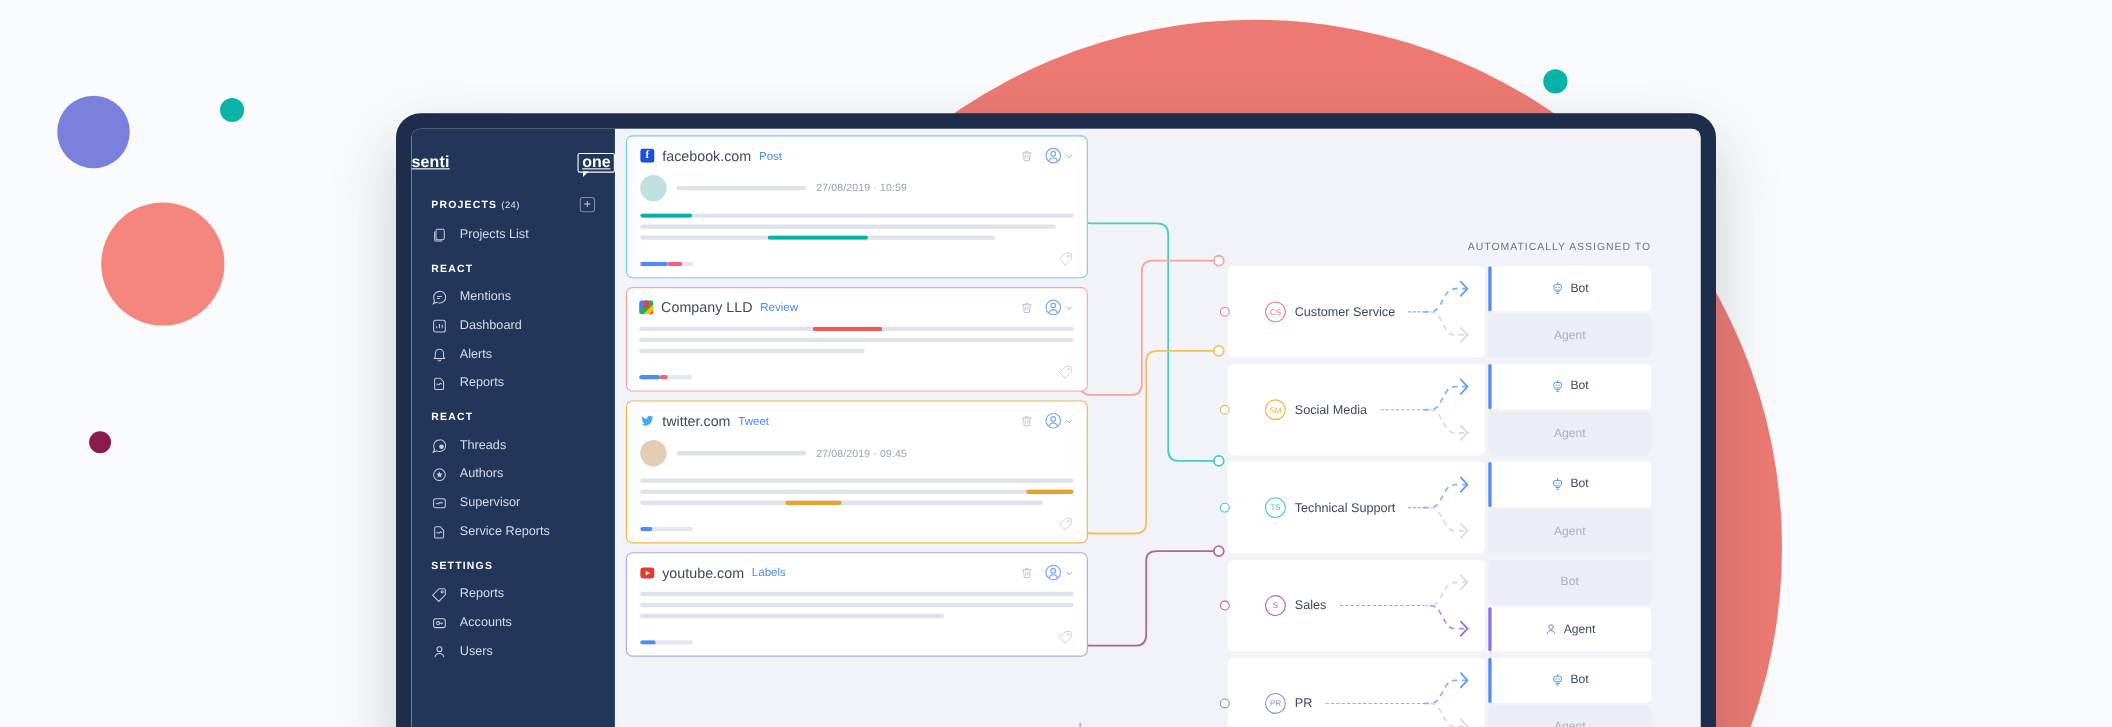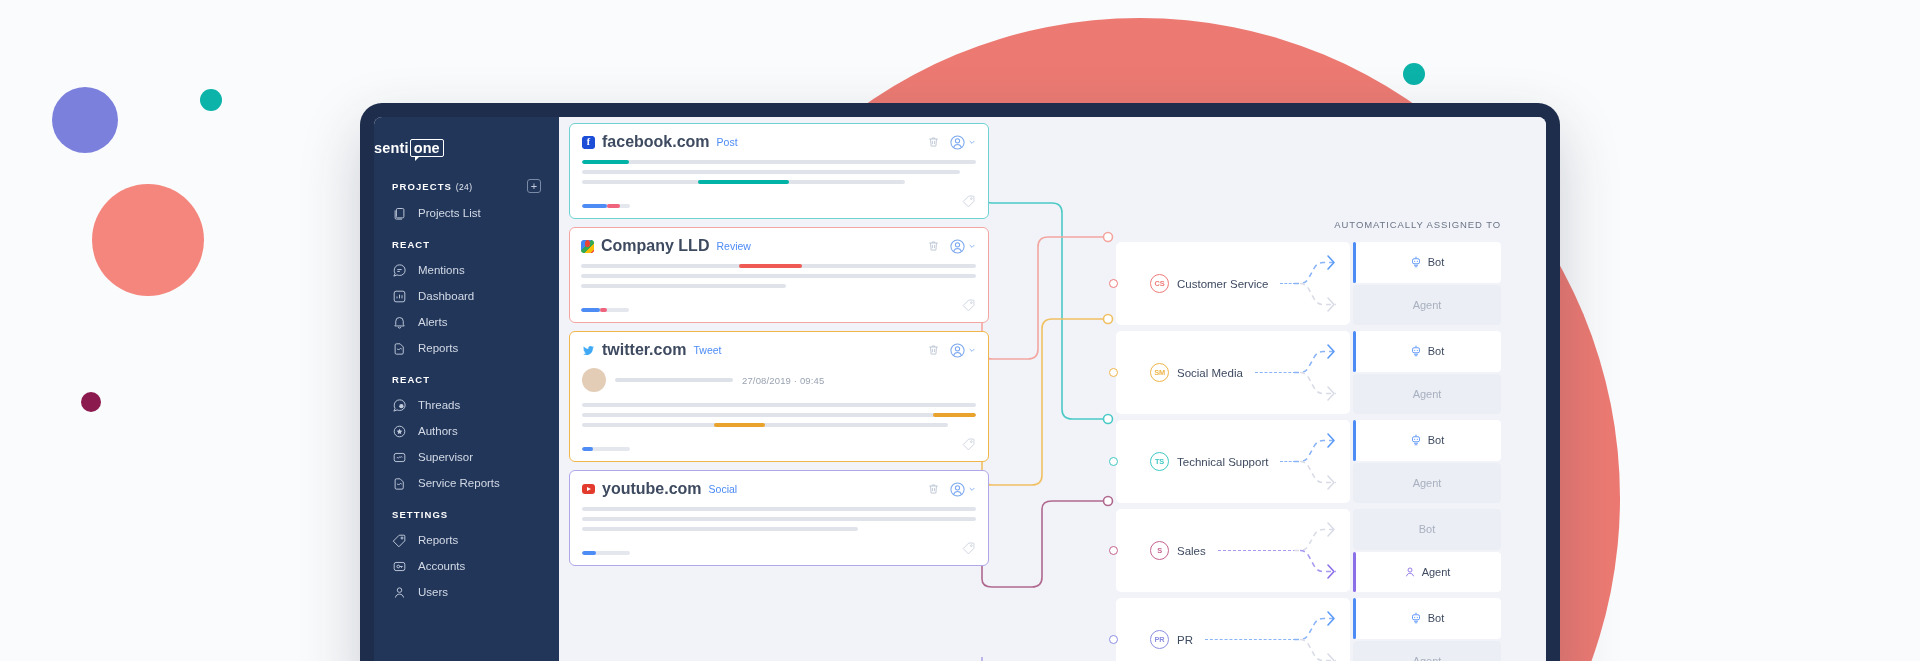--- a/index.html
+++ b/index.html
@@ -25,21 +25,21 @@
   }
   .screen{
     width:100%;height:100%;background:#f1f3f8;border-radius:8px 8px 0 0;
     overflow:hidden;display:flex;position:relative;
   }
   
   .sidebar{
     width:185px;flex:0 0 185px;background:#22365a;color:#fff;
     padding:14px 0 0 0;position:relative;z-index:4;
   }
-  .logo{display:flex;justify-content:flex-start;align-items:center;margin:8px 0 22px 0;}
+  .logo{display:flex;justify-content:space-between;align-items:center;margin:8px 0 22px 0;text-decoration:underline;}
   .logo .t1{font-size:14.5px;font-weight:700;letter-spacing:.2px;color:#fff;}
   .logo .t2{
     font-size:14.5px;font-weight:700;color:#fff;border:1.6px solid #fff;
     border-radius:2px;padding:0px 3px;margin-left:1px;position:relative;
   }
   .logo .t2:after{
     content:"";position:absolute;left:4px;bottom:-5px;width:0;height:0;
     border-left:5px solid #fff;border-bottom:5px solid transparent;
   }
   .sec-head{
@@ -68,21 +68,21 @@
     background:#fff;border-radius:6px;margin-bottom:8px;padding:9px 12px 10px 12px;
     position:relative;
   }
   .card.c-teal{border:1.4px solid #6fd2d2;}
   .card.c-pink{border:1.4px solid #f3a6a0;padding-left:11px;}
   .card.c-amber{border:1.4px solid #f0b64b;}
   .card.c-violet{border:1.4px solid #b0a7e8;}
   .card-head{display:flex;align-items:center;gap:7px;margin-bottom:9px;}
   .src-icon{width:13px;height:13px;border-radius:2.5px;flex:0 0 13px;
             display:flex;align-items:center;justify-content:center;overflow:hidden;}
-  .src-name{font-size:16px;font-weight:700;color:#3e4a60;}
+  .src-name{font-size:13px;font-weight:400;color:#3e4a60;}
   .src-type{font-size:10.5px;color:#4d8bf5;font-weight:500;}
   .head-actions{margin-left:auto;display:flex;align-items:center;gap:9px;}
   .avatar{width:24px;height:24px;border-radius:50%;flex:0 0 24px;}
   .meta-row{display:flex;align-items:center;gap:9px;margin-bottom:11px;}
   .ph{height:3.5px;border-radius:2px;background:#dde1e8;}
   .meta-ph{width:118px;}
   .date{font-size:9.5px;color:#9aa3b2;letter-spacing:.15px;white-space:nowrap;}
   .lines{display:flex;flex-direction:column;gap:6px;}
   .line{height:4px;border-radius:2px;background:#e0e3ea;position:relative;overflow:hidden;}
   .line .hl{position:absolute;top:0;height:100%;border-radius:2px;}
@@ -99,21 +99,21 @@
   .rows{position:absolute;left:95px;top:125px;right:45px;}
   .row{display:flex;margin-bottom:6px;height:83px;position:relative;}
   .row-left{
     flex:1;background:#fff;border-radius:5px;position:relative;display:flex;
     align-items:center;padding-left:34px;
   }
   .cat{display:flex;align-items:center;gap:8px;}
   .cat-badge{
     width:19px;height:19px;border-radius:50%;border:1.2px solid;
     display:flex;align-items:center;justify-content:center;
-    font-size:7.4px;font-weight:700;letter-spacing:-.2px;
+    font-size:7.4px;font-weight:400;letter-spacing:-.2px;
   }
   .cat-name{font-size:11.5px;color:#3e4a60;font-weight:500;}
   .dash{
     flex:1;height:0;border-top:1.6px dashed;margin:0 0 0 12px;margin-right:54px;
     align-self:center;
   }
   .forks{position:absolute;right:6px;top:0;height:100%;width:50px;}
   .row-right{
     flex:0 0 148px;margin-left:3px;display:flex;flex-direction:column;gap:2px;
   }
@@ -323,20 +323,25 @@
                     <circle cx="12" cy="12" r="9.3"></circle>
                     <circle cx="12" cy="9.6" r="3"></circle>
                     <path d="M6.6 19c.8-2.9 2.9-4.3 5.4-4.3S16.6 16.1 17.4 19"></path>
                   </svg>
                   <svg width="8" height="8" viewBox="0 0 24 24" fill="none" stroke="#7ba8f0" stroke-width="2.6" style="margin-left:2px">
                     <path d="M5 9l7 7 7-7"></path>
                   </svg>
                 </span>
               </span>
             </div>
+            <div class="meta-row">
+              <span class="avatar" style="background:#bfe0de"></span>
+              <span class="ph meta-ph"></span>
+              <span class="date">27/08/2019 · 10:59</span>
+            </div>
             <div class="lines">
               <div class="line" style="width:100%">
                 <span class="hl" style="left:0%;width:12%;background:#00b3a6"></span>
               </div>
               <div class="line" style="width:96%"></div>
               <div class="line" style="width:82%">
                 <span class="hl" style="left:36%;width:28%;background:#00b3a6"></span>
               </div>
             </div>
             <div class="foot">
@@ -455,21 +460,21 @@
             </div>
           </div>
           <div class="card c-violet">
             <div class="card-head">
               <span class="src-icon">
                 <span style="width:14px;height:10px;background:#e23b2e;border-radius:3px;display:flex;align-items:center;justify-content:center;">
                   <span style="width:0;height:0;border-left:4px solid #fff;border-top:2.6px solid transparent;border-bottom:2.6px solid transparent;margin-left:1px;"></span>
                 </span>
               </span>
               <span class="src-name">youtube.com</span>
-              <span class="src-type">Social</span>
+              <span class="src-type">Labels</span>
               <span class="head-actions">
                 <span style="display:flex">
                   <svg width="13" height="14" viewBox="0 0 24 24" fill="none" stroke="#b6c0d0" stroke-width="1.5">
                     <path d="M4 6.5h16M9.5 6.5V4.5h5v2M6.5 6.5l1 13h9l1-13"></path>
                     <path d="M10 10v6M14 10v6"></path>
                   </svg>
                 </span>
                 <span style="display:flex;align-items:center">
                   <svg width="17" height="17" viewBox="0 0 24 24" fill="none" stroke="#7ba8f0" stroke-width="1.5">
                     <circle cx="12" cy="12" r="9.3"></circle>

